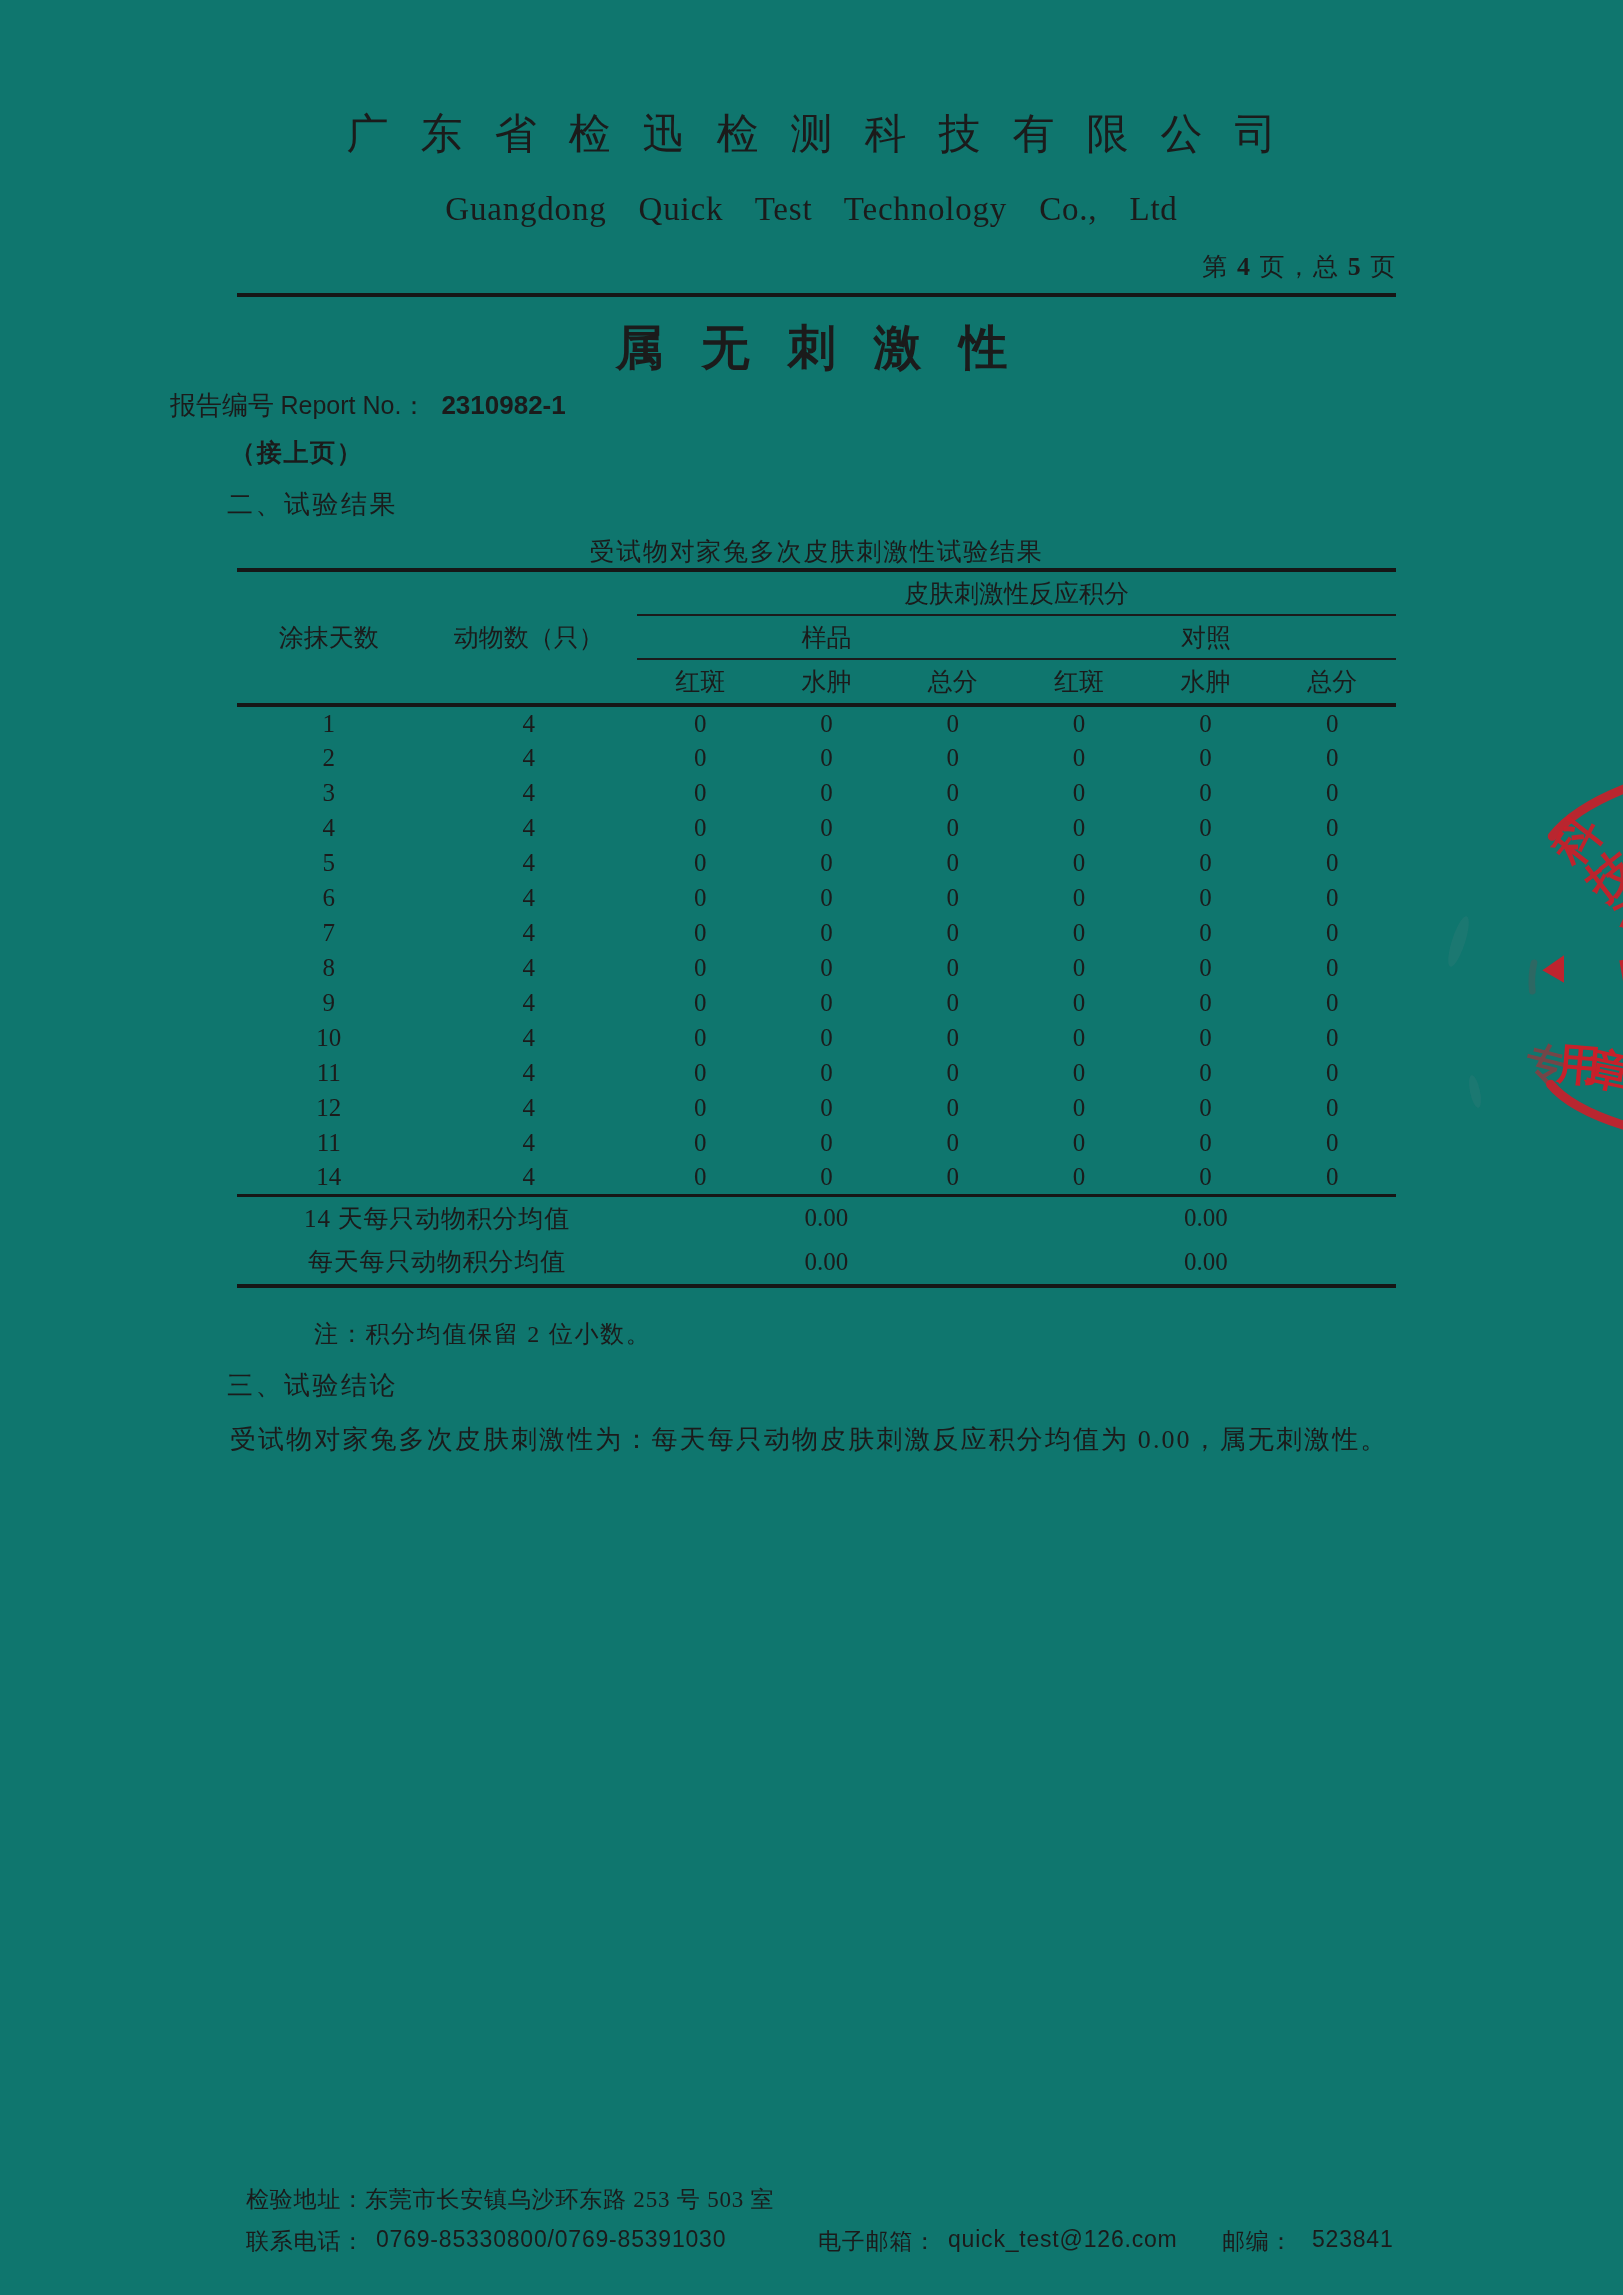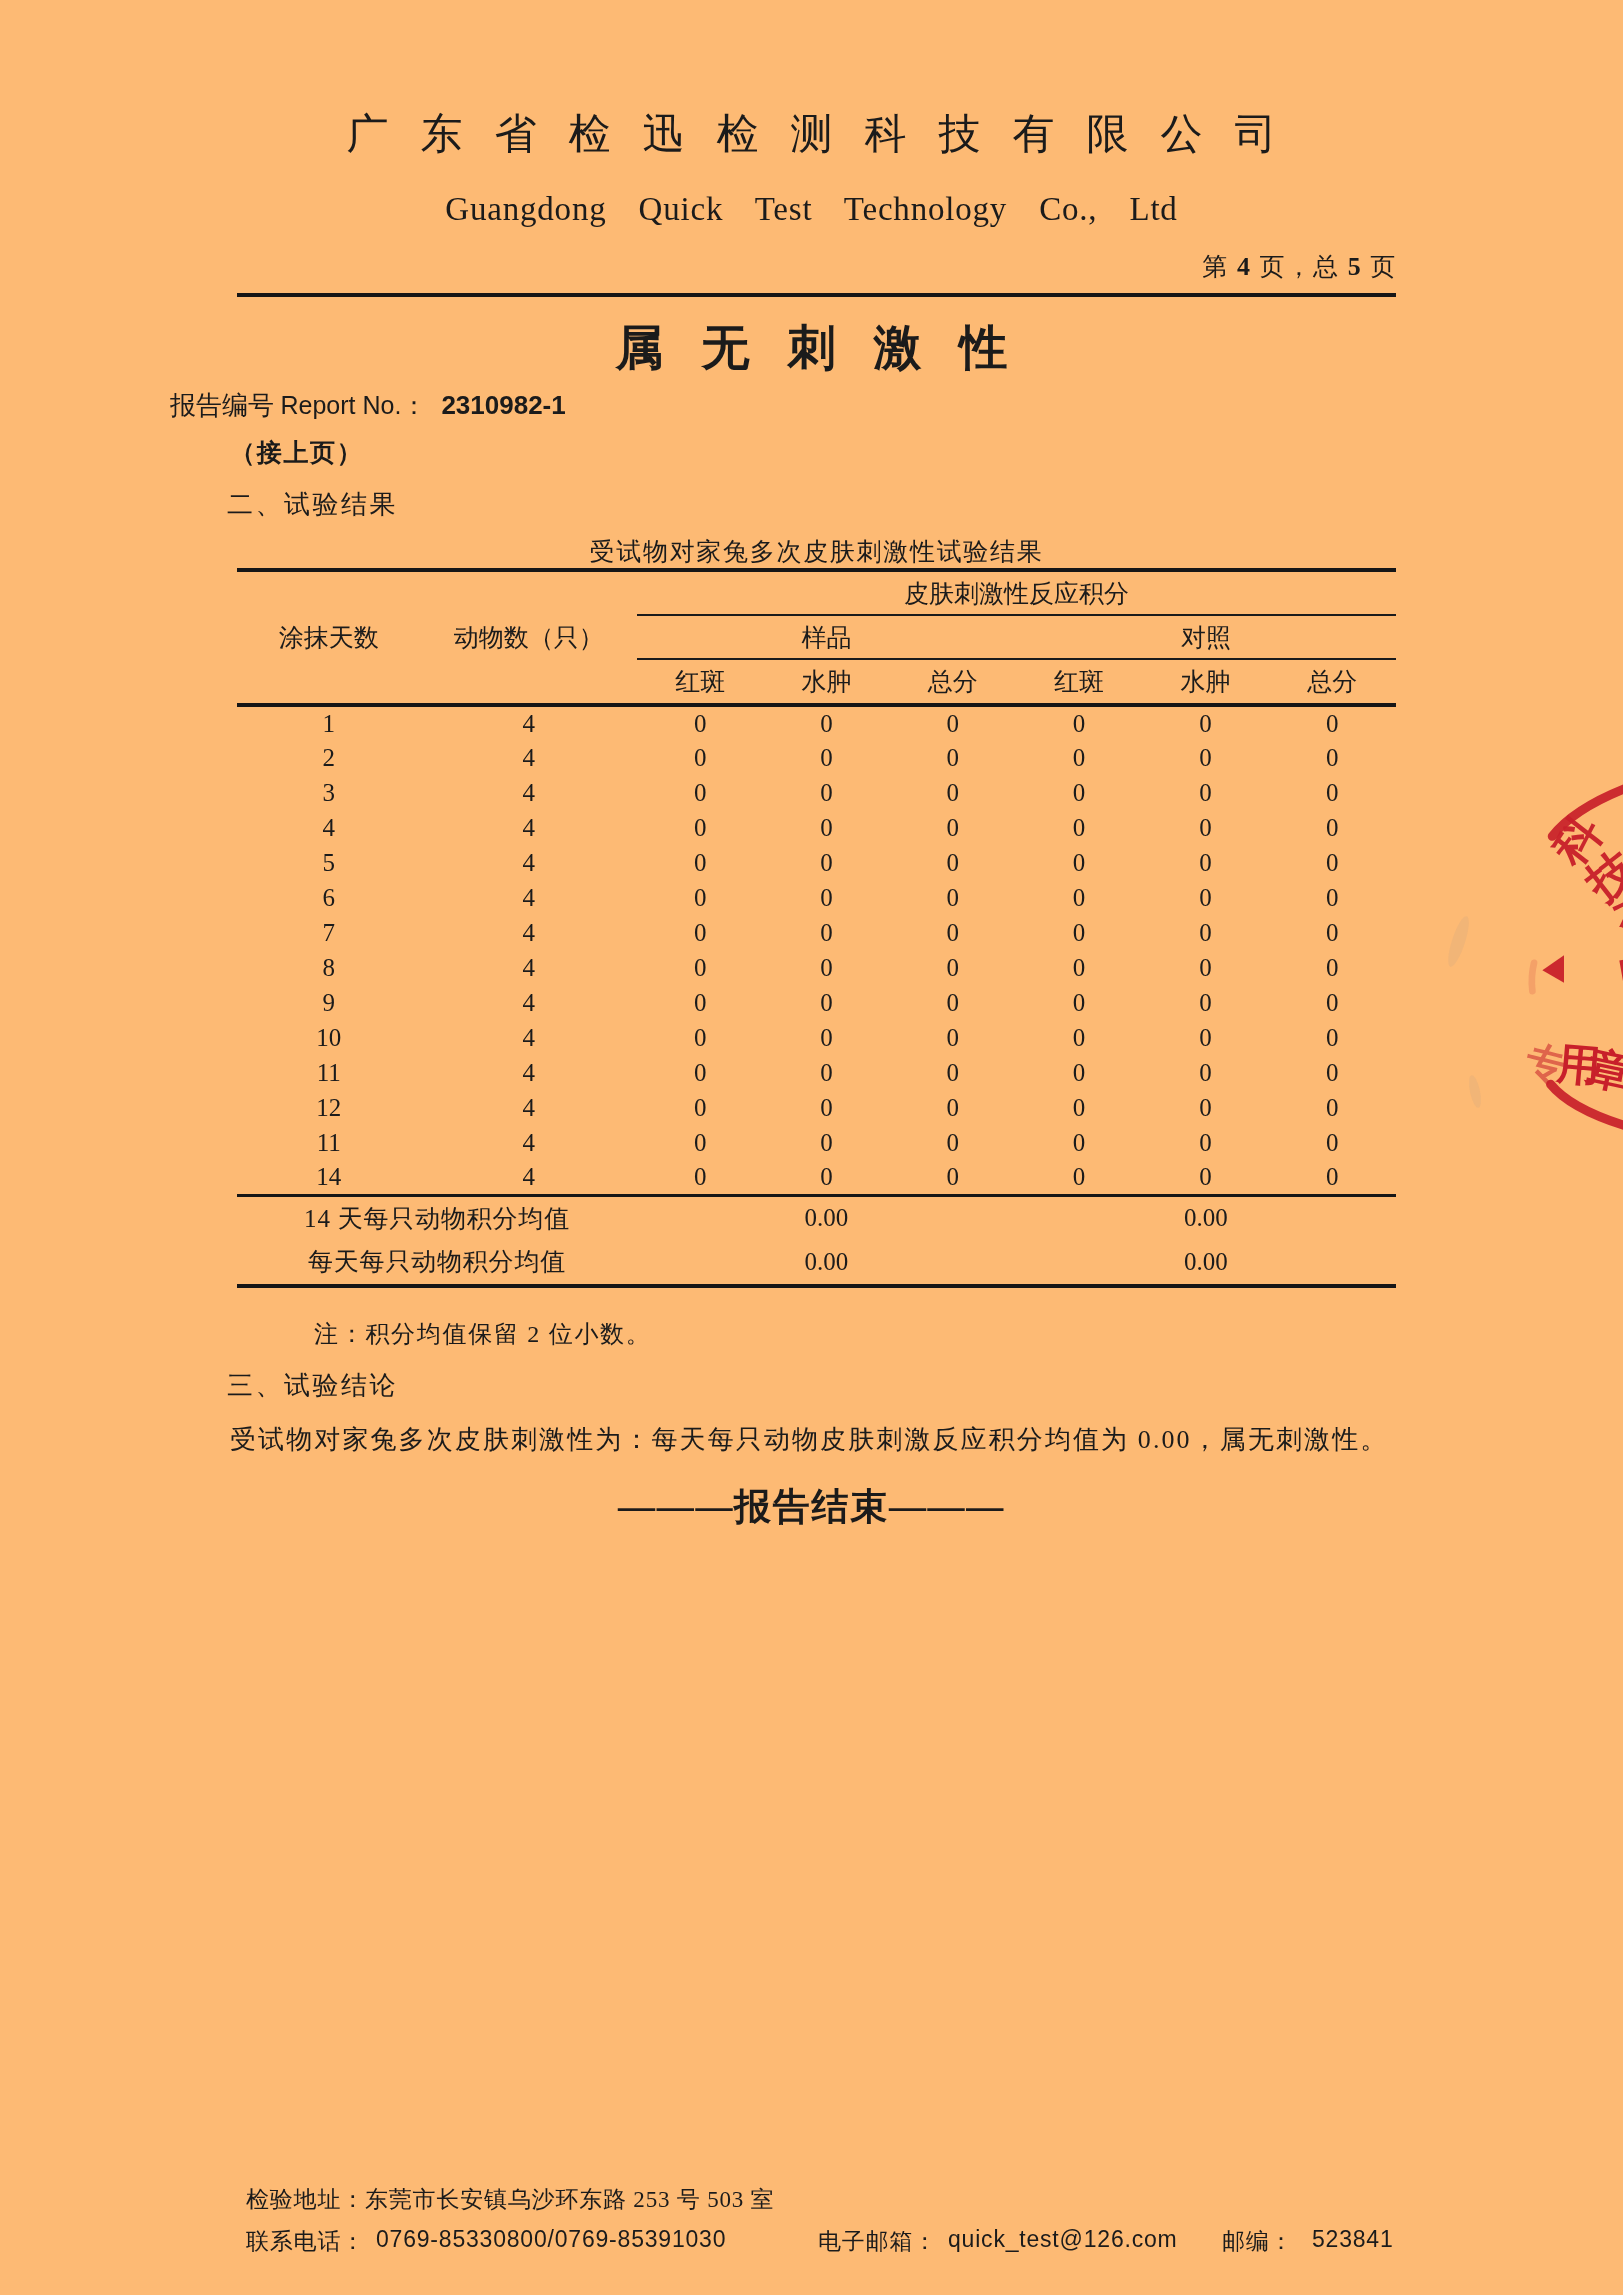--- a/index.html
+++ b/index.html
@@ -1,20 +1,20 @@
 <!DOCTYPE html>
 <html style="font-size:13.3px"><head>
 <meta charset="utf-8">
 <style>
   html,body{margin:0;padding:0;background:#888;}
   .page{
     position:relative;
     width:1623px;height:2295px;
     margin:0 auto;
-    background:#fdba74;
+    background:#0f766e;
     overflow:hidden;
     font-family:"Liberation Serif","DejaVu Serif",serif;
     color:#1b1b1b;
   }
   .abs{position:absolute;}
   
   .company-cn{
     top:106px;left:0;width:100%;
     text-align:center;
     font-size:42px;letter-spacing:32px;text-indent:32px;
@@ -311,21 +311,20 @@
       </tr>
     </tbody>
   </table>
 
   <div class="abs note">注：积分均值保留 2 位小数。</div>
 
   <div class="abs section-head sec3">三、试验结论</div>
 
   <div class="abs conclusion">受试物对家兔多次皮肤刺激性为：每天每只动物皮肤刺激反应积分均值为 0.00，属无刺激性。</div>
 
-  <div class="abs end-mark">———报告结束———</div>
 
   <svg class="abs stamp" viewBox="0 0 132 460" xmlns="http://www.w3.org/2000/svg">
     <g fill="none" stroke="#c8202a" stroke-linecap="round" opacity="0.92">
 
       <path d="M 46 76 Q 72 42 140 16" stroke-width="11"></path>
 
       <path d="M 44 374 Q 70 406 148 428" stroke-width="11"></path>
 
       <path d="M 24 228 Q 20 244 22 262" stroke-width="8" opacity="0.18"></path>
     </g>

